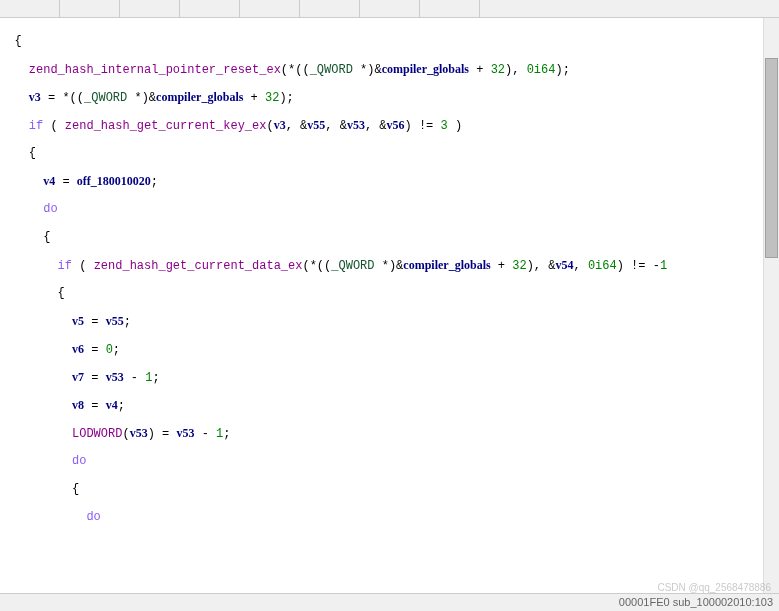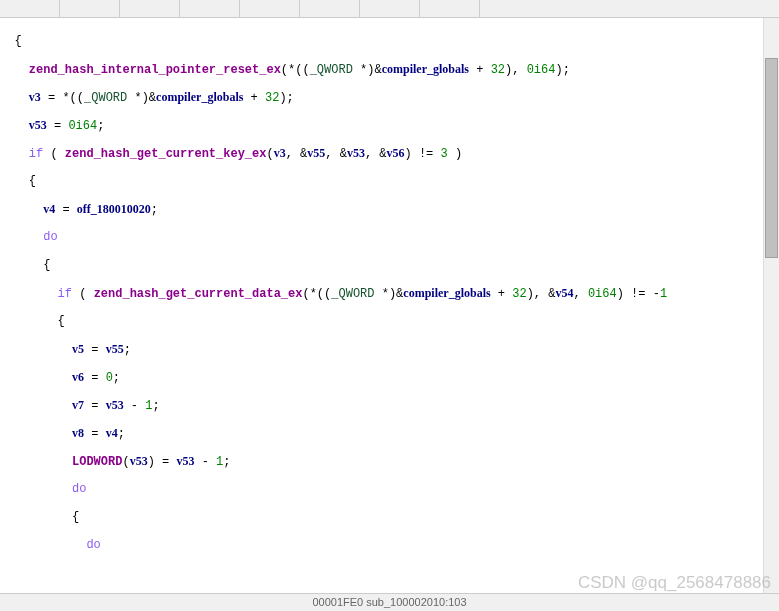--- a/index.html
+++ b/index.html
@@ -26,46 +26,46 @@
 .code-area {
   padding: 2px 0 0 0;
   line-height: 14px;
   white-space: pre;
   background: #fff;
   height: 575px;
   overflow: hidden;
 }
 .line { height: 14px; }
 .keyword { color: #8b5cf6; font-weight: normal; }
-.func { color: #8B008B; font-weight: bold; }
+.func { color: #8B008B; font-weight: normal; }
 .type { color: #14532d; }
 .var { color: #000080; font-weight: bold; font-family: Liberation Serif, serif; }
 .num { color: #008000; font-weight: normal; }
 .plain { color: #000; }
 .statusbar {
   position: absolute;
   bottom: 0;
   left: 0;
   right: 0;
   height: 18px;
   background: #f0f0f0;
   border-top: 1px solid #ccc;
   font-family: Arial, sans-serif;
   font-size: 11px;
   color: #666;
   padding: 2px 6px;
   display: flex;
-  justify-content: center;
+  justify-content: flex-end;
 }
 .watermark {
   position: absolute;
   bottom: 18px;
   right: 8px;
   font-family: Arial, sans-serif;
-  font-size: 17px;
+  font-size: 10px;
   color: rgba(180,180,180,0.7);
   pointer-events: none;
 }
 .scrollbar-v {
   position: absolute;
   right: 0;
   top: 18px;
   bottom: 18px;
   width: 16px;
   background: #f0f0f0;
@@ -90,21 +90,20 @@
   <div class="tab"></div>
   <div class="tab"></div>
   <div class="tab"></div>
   <div class="tab"></div>
 </div>
 
 <div class="code-area">
 <div class="line"><span class="plain">  {</span></div>
 <div class="line"><span class="plain">    </span><span class="func">zend_hash_internal_pointer_reset_ex</span><span class="plain">(*((</span><span class="type">_QWORD</span><span class="plain"> *)&amp;</span><span class="var">compiler_globals</span><span class="plain"> + </span><span class="num">32</span><span class="plain">), </span><span class="num">0i64</span><span class="plain">);</span></div>
 <div class="line"><span class="plain">    </span><span class="var">v3</span><span class="plain"> = *((</span><span class="type">_QWORD</span><span class="plain"> *)&amp;</span><span class="var">compiler_globals</span><span class="plain"> + </span><span class="num">32</span><span class="plain">);</span></div>
-<div class="line"><span class="plain">    </span><span class="var">v53</span><span class="plain"> = </span><span class="num">0i64</span><span class="plain">;</span></div>
 <div class="line"><span class="plain">    </span><span class="keyword">if</span><span class="plain"> ( </span><span class="func">zend_hash_get_current_key_ex</span><span class="plain">(</span><span class="var">v3</span><span class="plain">, &amp;</span><span class="var">v55</span><span class="plain">, &amp;</span><span class="var">v53</span><span class="plain">, &amp;</span><span class="var">v56</span><span class="plain">) != </span><span class="num">3</span><span class="plain"> )</span></div>
 <div class="line"><span class="plain">    {</span></div>
 <div class="line"><span class="plain">      </span><span class="var">v4</span><span class="plain"> = </span><span class="var">off_180010020</span><span class="plain">;</span></div>
 <div class="line"><span class="plain">      </span><span class="keyword">do</span></div>
 <div class="line"><span class="plain">      {</span></div>
 <div class="line"><span class="plain">        </span><span class="keyword">if</span><span class="plain"> ( </span><span class="func">zend_hash_get_current_data_ex</span><span class="plain">(*((</span><span class="type">_QWORD</span><span class="plain"> *)&amp;</span><span class="var">compiler_globals</span><span class="plain"> + </span><span class="num">32</span><span class="plain">), &amp;</span><span class="var">v54</span><span class="plain">, </span><span class="num">0i64</span><span class="plain">) != -</span><span class="num">1</span></div>
 <div class="line"><span class="plain">        {</span></div>
 <div class="line"><span class="plain">          </span><span class="var">v5</span><span class="plain"> = </span><span class="var">v55</span><span class="plain">;</span></div>
 <div class="line"><span class="plain">          </span><span class="var">v6</span><span class="plain"> = </span><span class="num">0</span><span class="plain">;</span></div>
 <div class="line"><span class="plain">          </span><span class="var">v7</span><span class="plain"> = </span><span class="var">v53</span><span class="plain"> - </span><span class="num">1</span><span class="plain">;</span></div>

